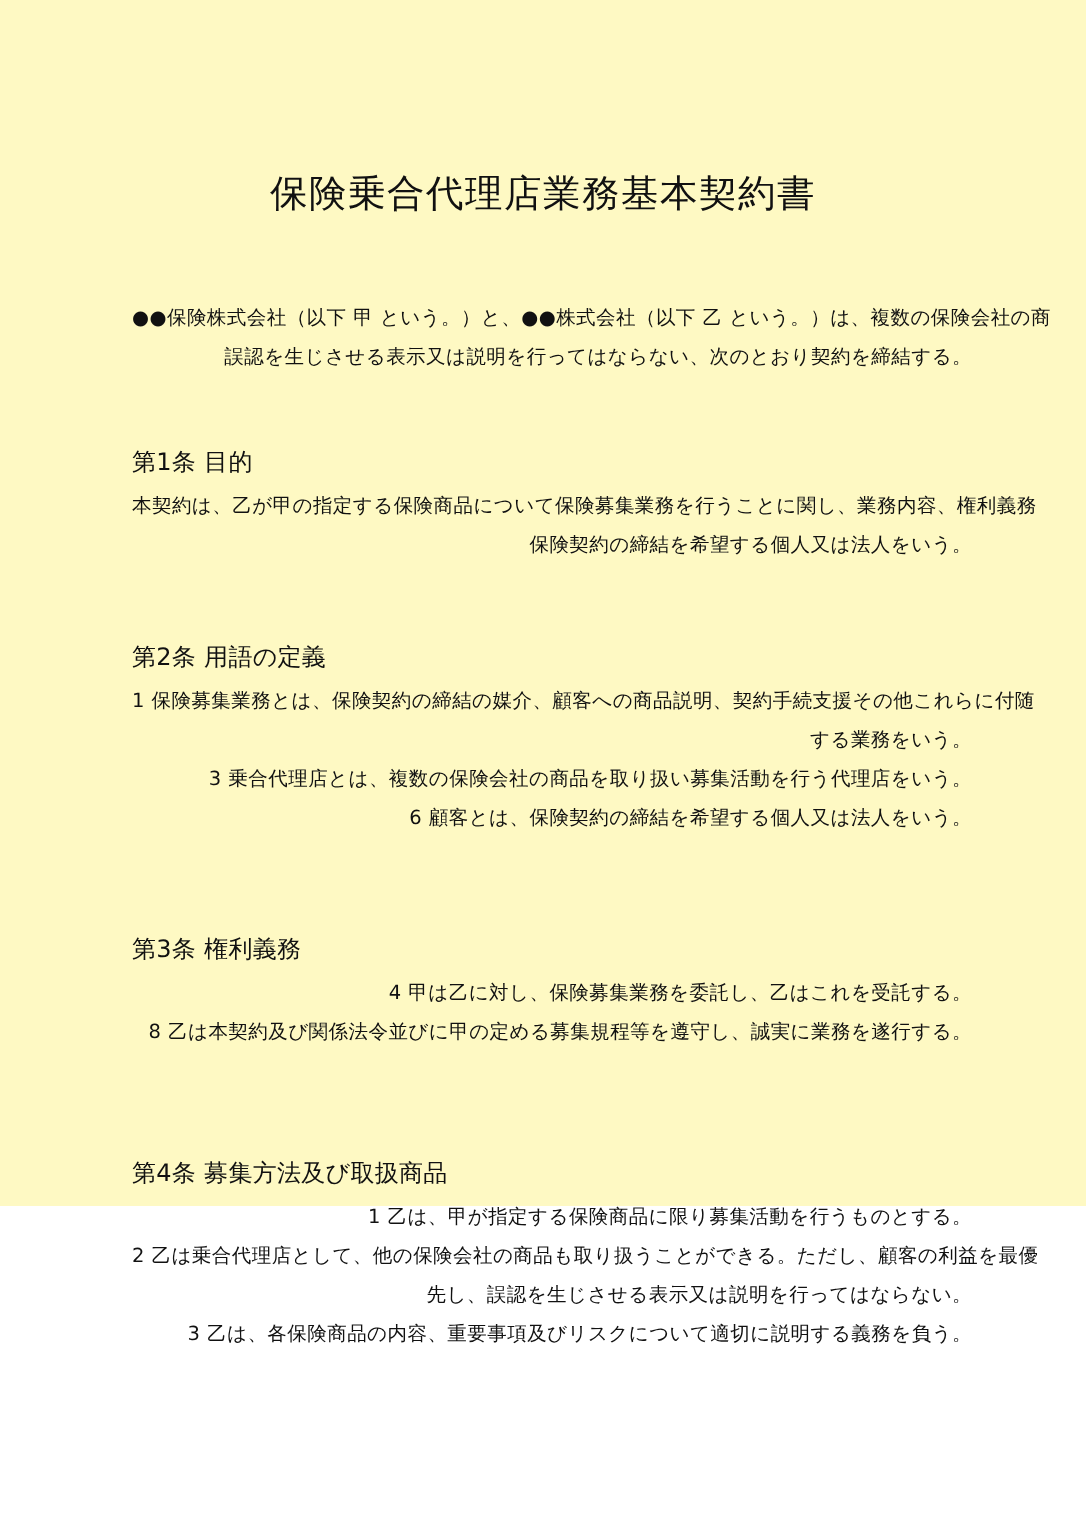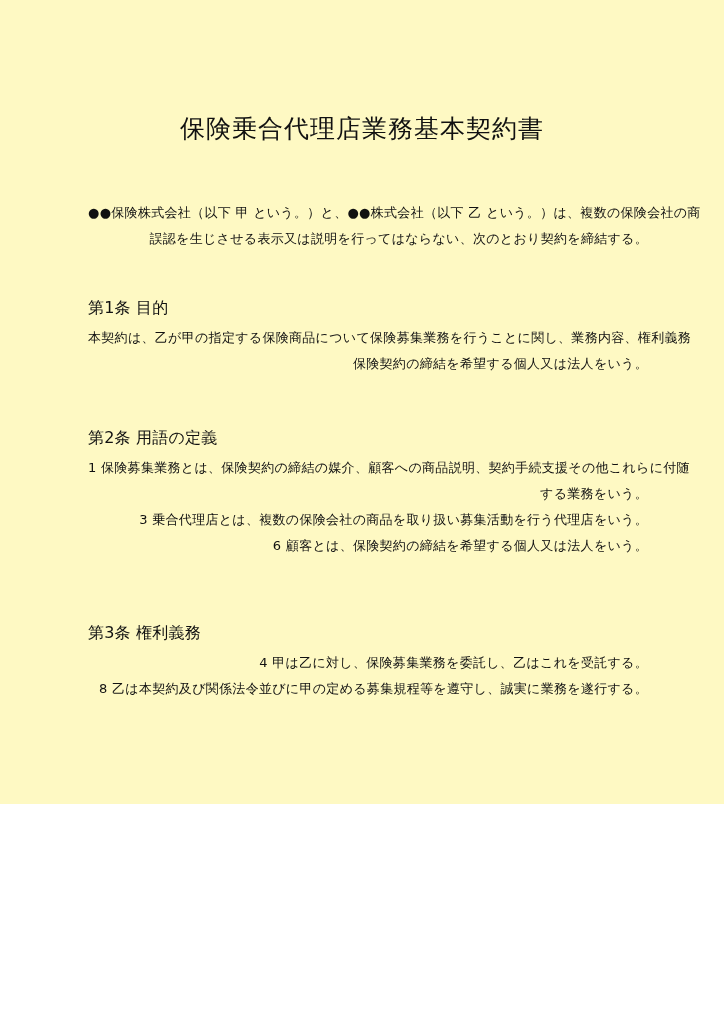--- a/index.html
+++ b/index.html
@@ -80,14 +80,21 @@
     <p class="line">3 乗合代理店とは、複数の保険会社の商品を取り扱い募集活動を行う代理店をいう。</p>
     <p class="line">6 顧客とは、保険契約の締結を希望する個人又は法人をいう。</p>
   </div>
 
   <div class="block" style="top:622px;">
     <h2 class="heading">第3条 権利義務</h2>
     <p class="line">4 甲は乙に対し、保険募集業務を委託し、乙はこれを受託する。</p>
     <p class="line">8 乙は本契約及び関係法令並びに甲の定める募集規程等を遵守し、誠実に業務を遂行する。</p>
   </div>
 
+  <div class="block" style="top:771px;">
+    <h2 class="heading">第4条 募集方法及び取扱商品</h2>
+    <p class="line">1 乙は、甲が指定する保険商品に限り募集活動を行うものとする。</p>
+    <p class="line">2 乙は乗合代理店として、他の保険会社の商品も取り扱うことができる。ただし、顧客の利益を最優</p>
+    <p class="line">先し、誤認を生じさせる表示又は説明を行ってはならない。</p>
+    <p class="line">3 乙は、各保険商品の内容、重要事項及びリスクについて適切に説明する義務を負う。</p>
+  </div>
 
 </div>
 
 </body></html>

